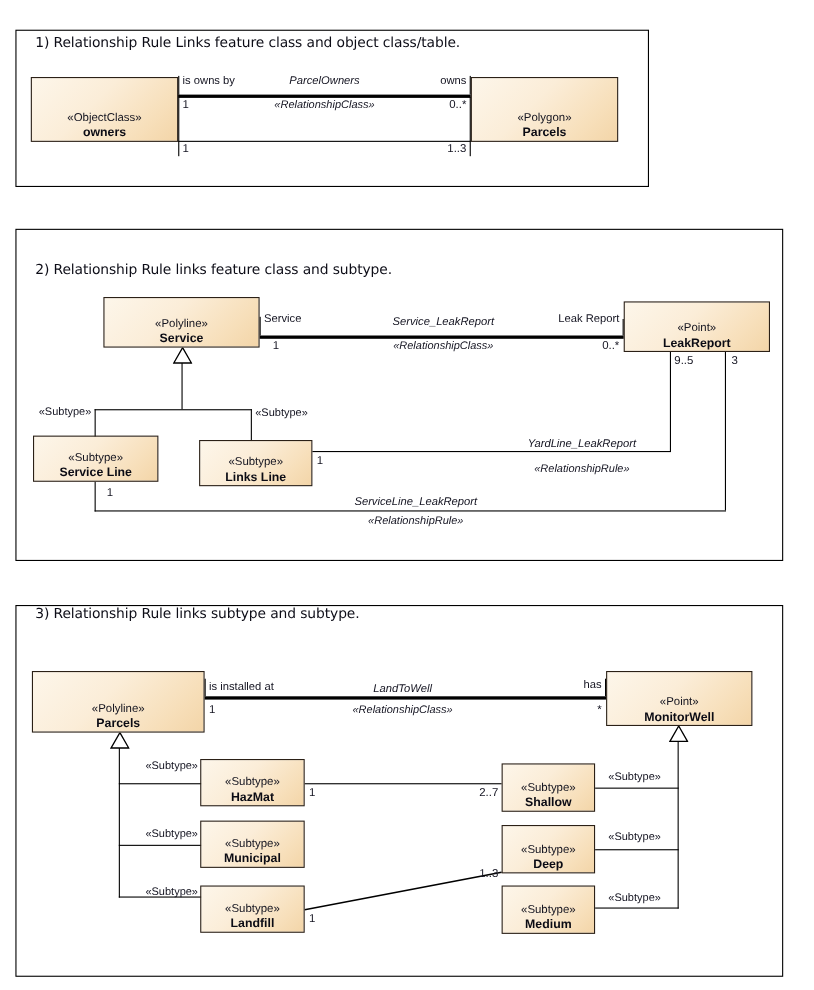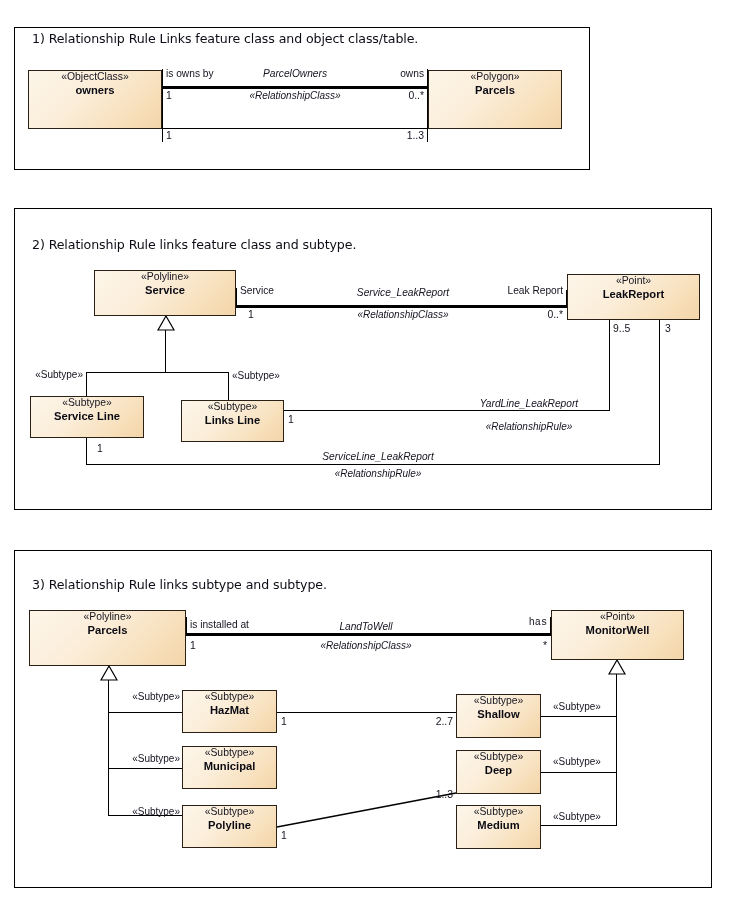--- a/index.html
+++ b/index.html
@@ -31,21 +31,21 @@
   }
   
   .uml-box {
     position: absolute;
     box-sizing: border-box;
     border: 1.3px solid #2b2016;
     background: linear-gradient(135deg, #fdf6ea 0%, #fbedd8 42%, #f7dfba 78%, #f3d5a8 100%);
     display: flex;
     flex-direction: column;
     align-items: center;
-    justify-content: flex-start;
+    justify-content: flex-end;
     text-align: center;
     line-height: 1.18;
     z-index: 5;
   }
   .uml-stereo {
     font-family: "Liberation Sans", sans-serif;
     font-size: 10.4px;
     font-weight: 400;
     color: #151520;
     white-space: nowrap;
@@ -182,21 +182,21 @@
 <div class="ln ln-h" style="left:86px; top:464px; width:574px;"></div>
 <div class="ln ln-v" style="left:659px; top:320px; height:144px;"></div>
 
 <div class="lbl lbl-card" style="left:97px; top:443px;">1</div>
 <div class="lbl lbl-card" style="left:665px; top:323px;">3</div>
 <div class="lbl lbl-c" style="left:378px; top:451px;">ServiceLine_LeakReport</div>
 <div class="lbl lbl-c lbl-stereo" style="left:378px; top:468px;">«RelationshipRule»</div>
 
 <div class="panel" style="left:14px; top:550px; width:698px; height:338px;"></div>
 
-<div class="panel-title" style="left:32px; top:577px;">3) Relationship Rule links subtype and subtype.</div>
+<div class="panel-title" style="left:32px; top:550px;">3) Relationship Rule links subtype and subtype.</div>
 
 <div class="uml-box" style="left:29px; top:610px; width:157px; height:56px;">
   <span class="uml-stereo">«Polyline»</span>
   <span class="uml-name">Parcels</span>
 </div>
 
 <div class="uml-box" style="left:551px; top:610px; width:133px; height:50px;">
   <span class="uml-stereo">«Point»</span>
   <span class="uml-name">MonitorWell</span>
 </div>
@@ -206,21 +206,21 @@
   <span class="uml-name">HazMat</span>
 </div>
 
 <div class="uml-box" style="left:182px; top:746px; width:95px; height:43px;">
   <span class="uml-stereo">«Subtype»</span>
   <span class="uml-name">Municipal</span>
 </div>
 
 <div class="uml-box" style="left:182px; top:805px; width:95px; height:43px;">
   <span class="uml-stereo">«Subtype»</span>
-  <span class="uml-name">Polyline</span>
+  <span class="uml-name">Landfill</span>
 </div>
 
 <div class="uml-box" style="left:456px; top:694px; width:85px; height:44px;">
   <span class="uml-stereo">«Subtype»</span>
   <span class="uml-name">Shallow</span>
 </div>
 
 <div class="uml-box" style="left:456px; top:750px; width:85px; height:44px;">
   <span class="uml-stereo">«Subtype»</span>
   <span class="uml-name">Deep</span>
@@ -230,21 +230,21 @@
   <span class="uml-stereo">«Subtype»</span>
   <span class="uml-name">Medium</span>
 </div>
 
 <div class="ln ln-thick-h" style="left:186px; top:633px; width:365px;"></div>
 <div class="ln ln-v" style="left:186px; top:617px; height:16px;"></div>
 <div class="ln ln-v" style="left:550px; top:617px; height:16px;"></div>
 
 <div class="lbl" style="left:190px; top:619px;">is installed at</div>
 <div class="lbl lbl-c" style="left:366px; top:621px;">LandToWell</div>
-<div class="lbl lbl-r" style="left:547px; top:617px;font-family:Liberation Mono, monospace;">has</div>
+<div class="lbl lbl-r" style="left:547px; top:617px;">has</div>
 <div class="lbl lbl-card" style="left:190px; top:640px;">1</div>
 <div class="lbl lbl-c lbl-stereo" style="left:366px; top:640px;">«RelationshipClass»</div>
 <div class="lbl lbl-card lbl-r" style="left:547px; top:640px;">*</div>
 
 <div class="tri-wrap" style="left:100px; top:666px;">
   <svg width="18" height="15" viewBox="0 0 18 15">
     <polygon points="9,0 17,14 1,14" fill="#ffffff" stroke="#000000" stroke-width="1.2"></polygon>
   </svg>
 </div>
 

